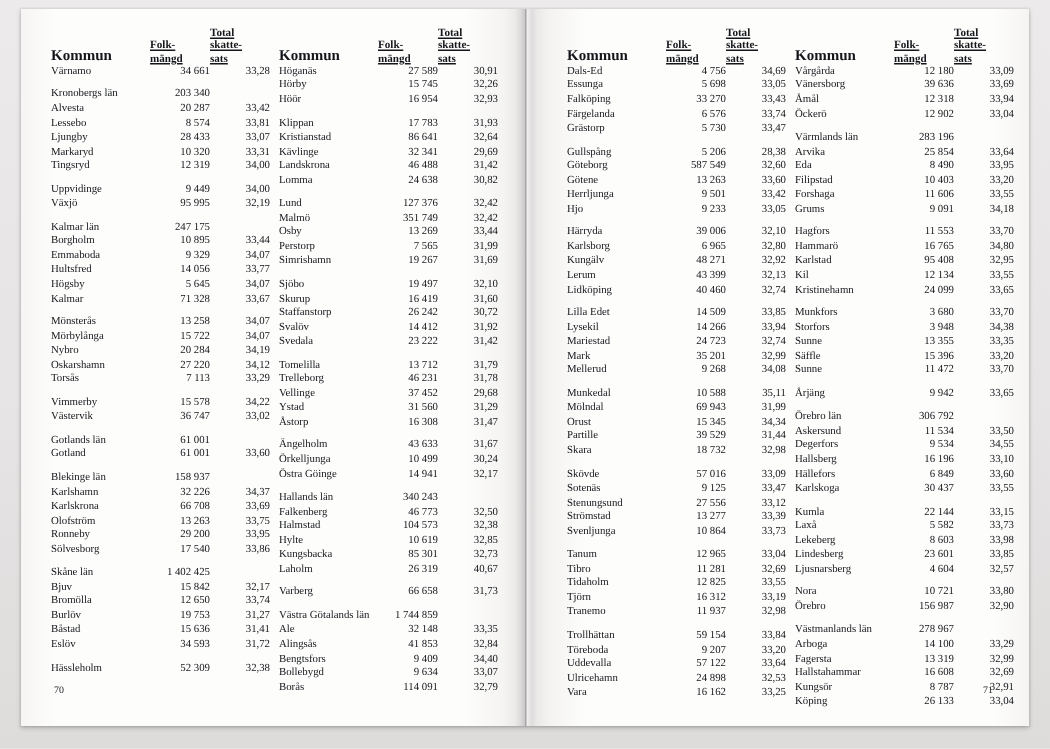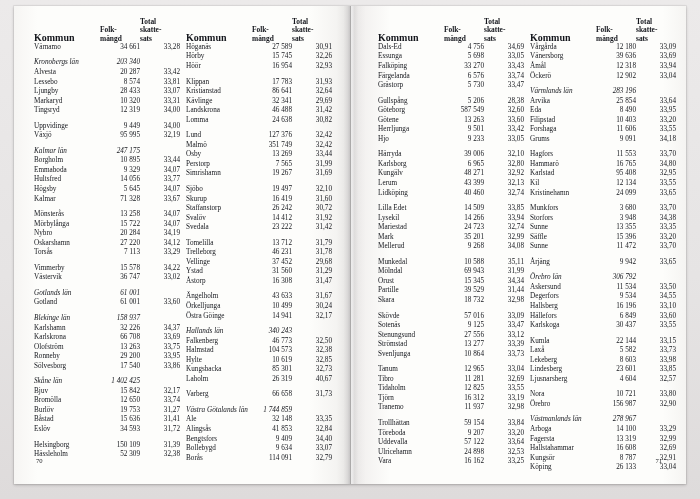--- a/index.html
+++ b/index.html
@@ -99,28 +99,27 @@
     padding-bottom: 0px;
   }
   th.h-num {
     text-align: left;
     font-weight: bold;
     font-size: 7.4px;
     width: 40px;
     line-height: 8.3px;
     padding-bottom: 0px;
   }
-  th.h-num .hl { display: block; }
+  th.h-num .hl { display: block; text-decoration: underline; }
 
   td.c-name { text-align: left;  width: 66px; padding-right: 2px; }
   td.c-pop  { text-align: right; width: 38px; padding-right: 5px; }
   td.c-tax  { text-align: right; width: 33px; }
 
   tr.grp td.c-name, tr.grp td.c-pop {
-    font-style: italic;
   }
   tr.spacer td { height: 6px; line-height: 6px; font-size: 0; }
 
   .pagenum {
     position: absolute;
     bottom: 20px;
     font-size: 6.6px;
     color: #1b1d22;
   }
   .page.left  .pagenum { left: 22px; }
@@ -350,25 +349,20 @@
                   <td class="c-pop">15 636</td>
                   <td class="c-tax">31,41</td>
                 </tr>
                 <tr class="">
                   <td class="c-name">Eslöv</td>
                   <td class="c-pop">34 593</td>
                   <td class="c-tax">31,72</td>
                 </tr>
                 <tr class="spacer">
                   <td colspan="3"></td>
-                </tr>
-                <tr class="">
-                  <td class="c-name">Helsingborg</td>
-                  <td class="c-pop">150 109</td>
-                  <td class="c-tax">31,39</td>
                 </tr>
                 <tr class="">
                   <td class="c-name">Hässleholm</td>
                   <td class="c-pop">52 309</td>
                   <td class="c-tax">32,38</td>
                 </tr>
               </tbody>
             </table>
         </div>
         <div class="col c2">

